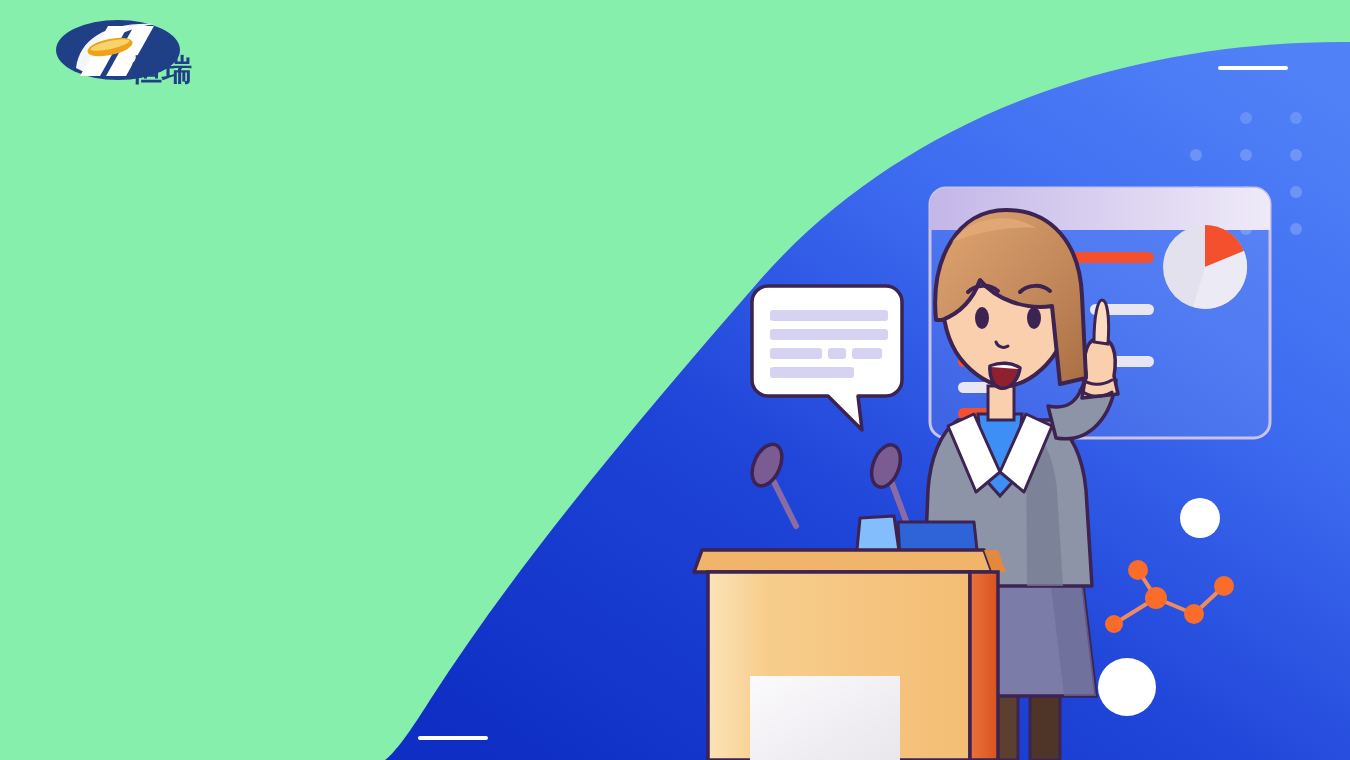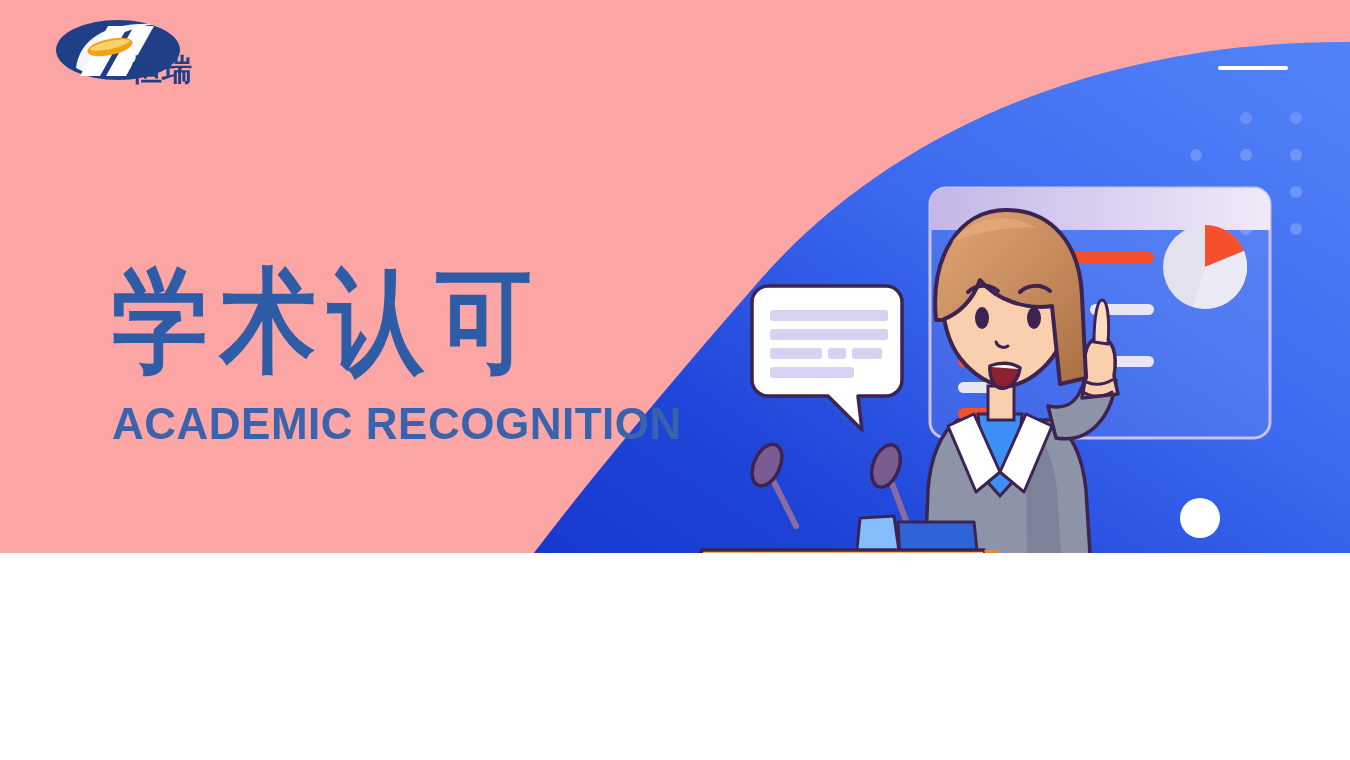--- a/index.html
+++ b/index.html
@@ -6,23 +6,24 @@
     margin: 0;
     padding: 0;
     background: #ffffff;
   }
   body {
     font-family: "Liberation Sans", sans-serif;
   }
   #slide {
     position: relative;
     width: 1350px;
-    height: 553px;
+    height: 760px;
     overflow: hidden;
-    background: #fca5a5;
+    background: #86efac;
+    text-align: center;
   }
   .layer { position: absolute; }
 
   
   #bg-blob {
     left: 0; top: 0;
     width: 1350px; height: 760px;
   }
 
   
@@ -122,24 +123,20 @@
       <path d="M 30 54 C 34 24 62 8 108 10 C 72 16 48 32 38 58 Z" fill="#ffffff" opacity="0.95"></path>
       <path d="M 62 12 L 82 12 L 54 62 L 34 62 Z" fill="#ffffff"></path>
       <path d="M 88 12 L 108 12 L 80 62 L 60 62 Z" fill="#ffffff"></path>
       <path d="M 76 12 L 94 12 L 66 62 L 48 62 Z" fill="#1f3f87" opacity="0.0"></path>
       <ellipse cx="64" cy="33" rx="23" ry="8" fill="#f0a118" transform="rotate(-12 64 33)"></ellipse>
       <ellipse cx="64" cy="31" rx="20" ry="4" fill="#f6d36b" transform="rotate(-12 64 31)"></ellipse>
     </g>
     <text x="86" y="66" font-family="DejaVu Sans, sans-serif" font-size="30" font-weight="bold" fill="#1f3f87">恒瑞</text>
   </svg>
 
-  <div class="layer" id="headline">
-    <div id="title-cn">学术认可</div>
-    <div id="title-en">ACADEMIC RECOGNITION</div>
-  </div>
 
   <div class="layer rule" id="rule-top"></div>
   <div class="layer rule" id="rule-bottom"></div>
 
   <svg class="layer" id="illustration" viewBox="0 0 620 590">
     <defs>
       <linearGradient id="boardHdr" x1="0" y1="0" x2="1" y2="0">
         <stop offset="0%" stop-color="#c3b6e8"></stop>
         <stop offset="100%" stop-color="#efeaf8"></stop>
       </linearGradient>

